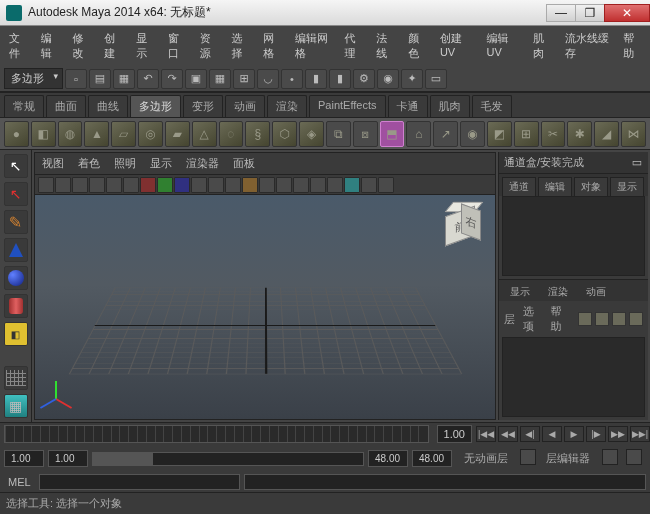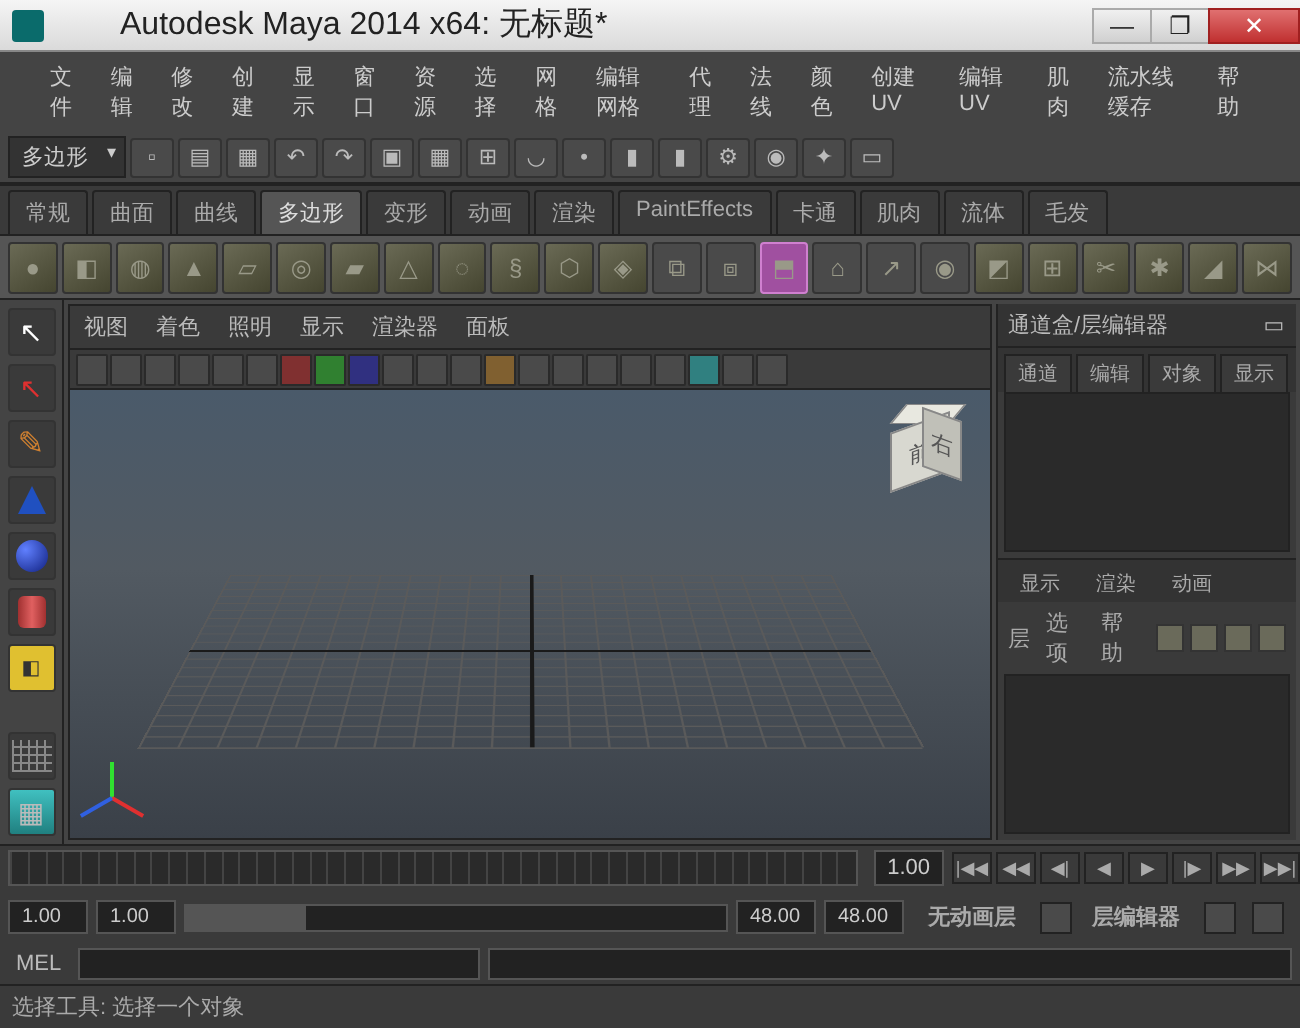--- a/index.html
+++ b/index.html
@@ -1,27 +1,27 @@
 <!DOCTYPE html>
 <html><head>
 <meta charset="utf-8">
 <style>
 * { margin:0; padding:0; box-sizing:border-box; font-family:"Microsoft YaHei",Arial,sans-serif; font-size:11px; }
 body { background:#000; width:650px; height:514px; overflow:hidden; user-select:none; }
 .win { width:650px; height:514px; background:#e8e8e8; display:flex; flex-direction:column; }
 .titlebar { height:26px; background:linear-gradient(#f5f5f5,#dadada); display:flex; align-items:center; padding-left:6px; border-bottom:1px solid #888; }
 .titlebar .logo { width:16px;height:16px;background:#0a6b6b;border-radius:2px;margin-right:6px; }
-.titlebar .ttl { flex:1; color:#222; font-size:16px;margin-left:32px; }
+.titlebar .ttl { flex:1; color:#222; font-size:12px; }
 .winbtns { display:flex; }
 .winbtns div { width:30px;height:18px;display:flex;align-items:center;justify-content:center;font-size:12px;color:#222;background:linear-gradient(#f0f0f0,#d0d0d0);border:1px solid #aaa;margin-left:-1px; }
 .winbtns .cls { width:46px;background:linear-gradient(#e07070,#c03030);color:#fff;border-color:#a02020; }
 
 .app { flex:1; background:#444; display:flex; flex-direction:column; color:#bbb; }
 
-.menubar { display:flex; padding:3px 20px; gap:4px; background:#444; }
+.menubar { display:flex; padding:3px 4px; gap:4px; background:#444; }
 .menubar span { padding:2px 5px; color:#ccc; cursor:default; }
 
 .shelftabs { display:flex; padding:2px 4px 0; gap:2px; background:#3a3a3a; border-top:1px solid #222;border-bottom:1px solid #222; }
 .shelftabs span { padding:3px 8px 3px; background:#3a3a3a; color:#aaa; border:1px solid #222;border-bottom:none;border-radius:2px 2px 0 0; }
 .shelftabs span.act { background:#555; color:#ddd; }
 
 .shelf { height:32px; background:#555; display:flex; align-items:center; padding:0 4px; gap:2px; border-bottom:1px solid #222;}
 .shelf .ic { width:26px;height:26px;border:1px solid #333;background:#4a4a4a;border-radius:2px;display:flex;align-items:center;justify-content:center;color:#998;font-size:12px; }
 .shelf .ic.sel { background:#a050a0;border-color:#d080d0; }
 .shelf .ic.c1{background:linear-gradient(145deg,#6a6a55,#454530);}
@@ -90,21 +90,21 @@
 .range { display:flex;align-items:center;padding:2px 4px;gap:4px; }
 .range .f{ background:#222;color:#ccc;padding:2px 6px;border:1px solid #555;min-width:40px;font-size:10px; }
 .range .bar{flex:1;height:14px;background:#222;border:1px solid #555;position:relative;}
 .range .bar .h{position:absolute;left:0;top:0;bottom:0;width:60px;background:#555;}
 .pb { display:flex;gap:2px;margin-left:auto; }
 .pb .b{width:20px;height:16px;background:#3a3a3a;border:1px solid #222;color:#aaa;display:flex;align-items:center;justify-content:center;font-size:9px;}
 .cmdline{display:flex;align-items:center;padding:2px 4px;gap:4px;background:#3a3a3a;}
 .cmdline .lbl{color:#bbb;padding:2px 4px;}
 .cmdline .inp{flex:1;height:16px;background:#222;border:1px solid #555;}
 .status{padding:3px 6px;background:#3a3a3a;color:#aaa;border-top:1px solid #222;}
-.layers{display:flex;align-items:center;padding:2px 4px;gap:6px;background:#3a3a3a;font-weight:bold;}
+.layers{display:flex;align-items:flex-start;padding:2px 4px;gap:6px;background:#3a3a3a;}
 .layers span{color:#aaa;padding:2px 4px;}
 .layers .ic{width:16px;height:16px;background:#4a4a4a;border:1px solid #222;margin-left:2px;}
 </style>
 </head>
 <body>
 
 <div class="win">
   <div class="titlebar">
     <div class="logo"></div>
     <div class="ttl">Autodesk Maya 2014 x64: 无标题*</div>
@@ -161,21 +161,20 @@
         <span>常规</span>
         <span>曲面</span>
         <span>曲线</span>
         <span class="act">多边形</span>
         <span>变形</span>
         <span>动画</span>
         <span>渲染</span>
         <span>PaintEffects</span>
         <span>卡通</span>
         <span>肌肉</span>
-        <span>流体</span>
         <span>毛发</span>
       </div>
     <div class="shelf">
       <div class="ic c1">●</div>
       <div class="ic c1">◧</div>
       <div class="ic c1">◍</div>
       <div class="ic c1">▲</div>
       <div class="ic c1">▱</div>
       <div class="ic c1">◎</div>
       <div class="ic c1">▰</div>
@@ -307,21 +306,21 @@
           <div class="axes">
             <div class="l y"></div>
             <div class="l x"></div>
             <div class="l z"></div>
           </div>
         </div>
       </div>
 
       <div class="sidepanel">
         <div class="hdr">
-          <span>通道盒/层编辑器</span>
+          <span>通道盒/安装完成</span>
           <span class="x">▭</span>
         </div>
         <div class="tabs" id="cbtabs">
             <span>通道</span>
             <span>编辑</span>
             <span>对象</span>
             <span>显示</span>
           </div>
         <div class="blank"></div>
         <div class="tabs2" id="cbtabs2">

